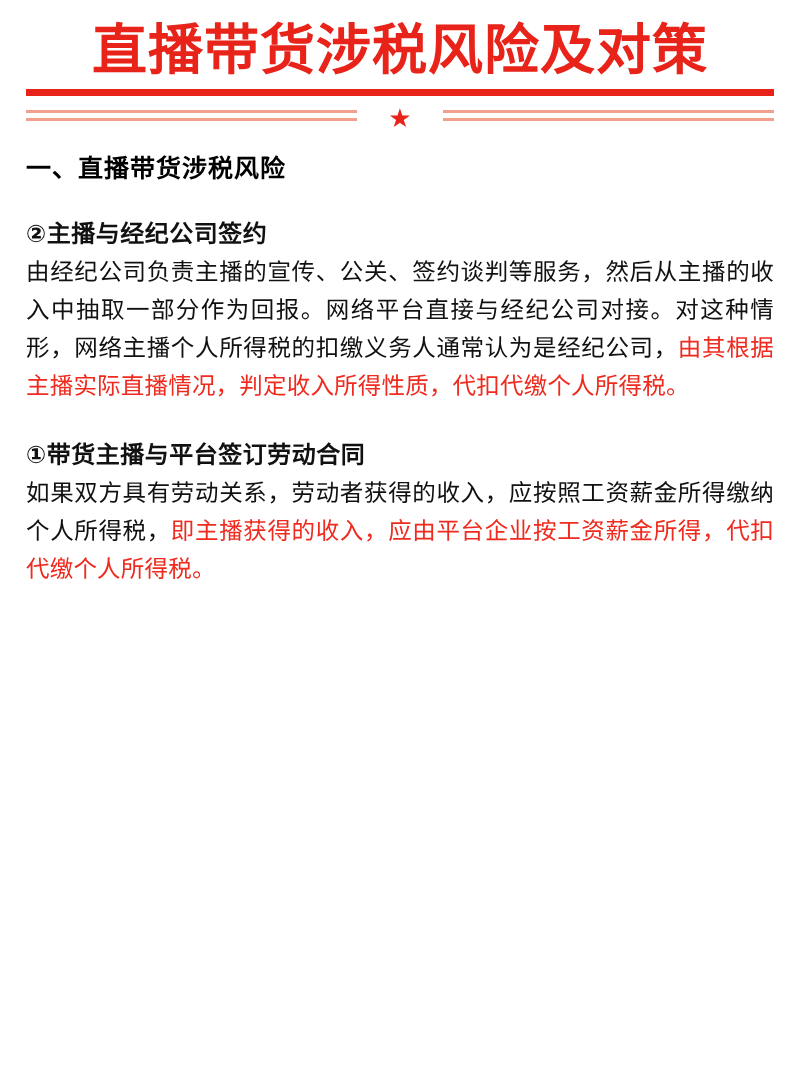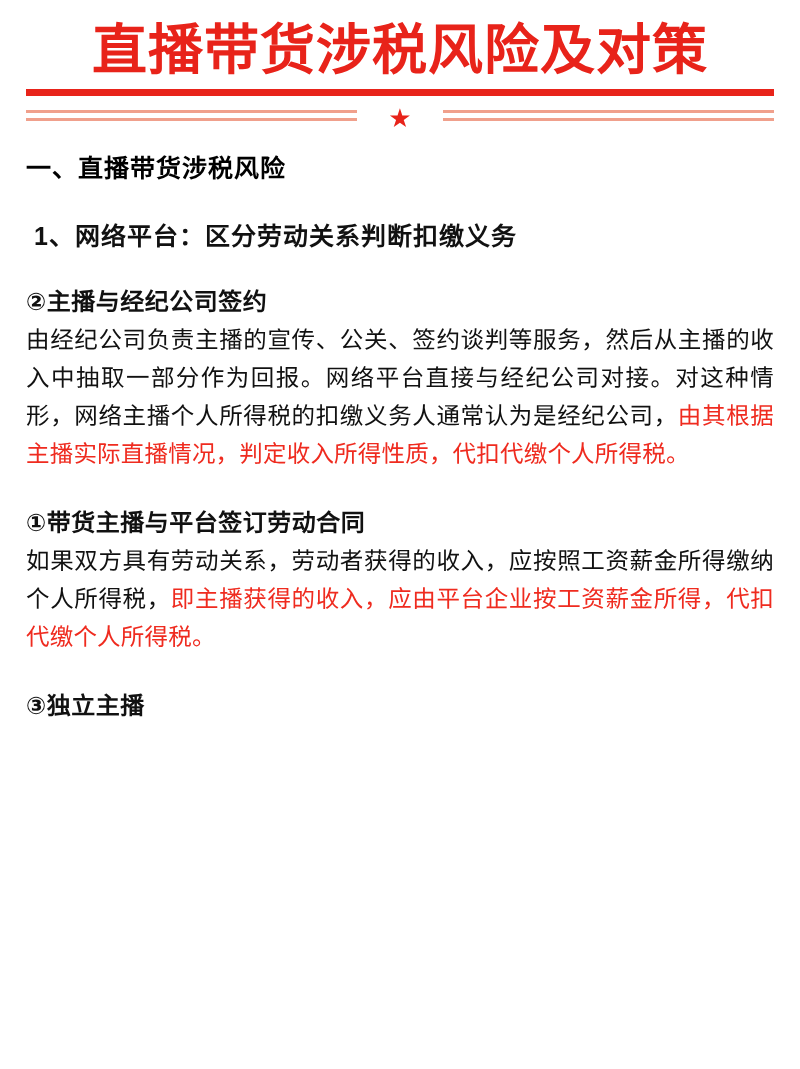--- a/index.html
+++ b/index.html
@@ -123,30 +123,28 @@
       <div class="star-wrap">
         <span class="star">★</span>
       </div>
     </div>
   </div>
 
   <div class="content">
 
     <div class="h-section">一、直播带货涉税风险</div>
 
-    <div class="h-sub">1、网络平台：区分劳动关系判断扣缴义务</div>
 
     <div>
       <div class="h-item">②主播与经纪公司签约</div>
       <p class="para"><span>由经纪公司负责主播的宣传、公关、签约谈判等服务，然后从主播的收入中抽取一部分作为回报。网络平台直接与经纪公司对接。对这种情形，网络主播个人所得税的扣缴义务人通常认为是经纪公司，</span><span class="hl">由其根据主播实际直播情况，判定收入所得性质，代扣代缴个人所得税。</span></p>
     </div>
 
     <div>
       <div class="h-item">①带货主播与平台签订劳动合同</div>
       <p class="para"><span>如果双方具有劳动关系，劳动者获得的收入，应按照工资薪金所得缴纳个人所得税，</span><span class="hl">即主播获得的收入，应由平台企业按工资薪金所得，代扣代缴个人所得税。</span></p>
     </div>
 
     <div>
-      <div class="h-item">③独立主播</div>
     </div>
 
   </div>
 </div>
 
 </body></html>

